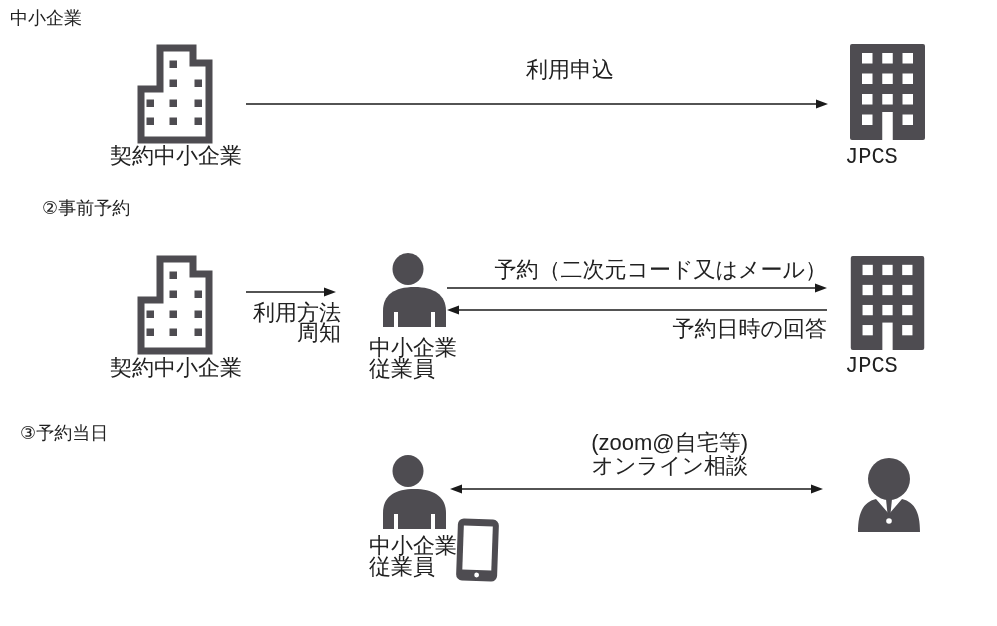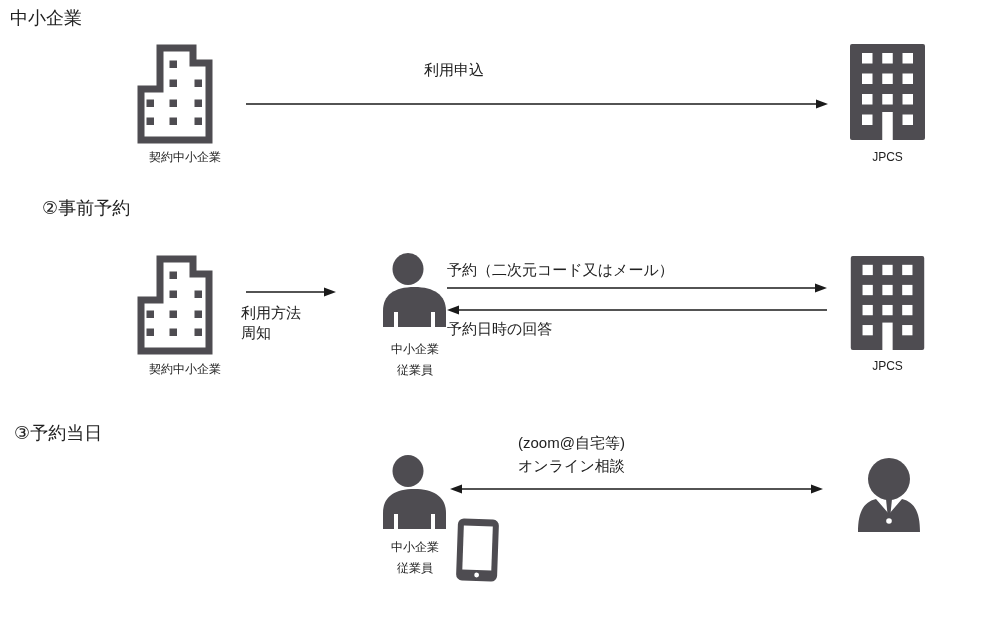--- a/index.html
+++ b/index.html
@@ -4,22 +4,22 @@
 <style>
   html,body{margin:0;padding:0;background:#ffffff;}
   .canvas{
     position:relative;width:997px;height:626px;background:#ffffff;
     font-family:"Liberation Sans","DejaVu Sans",sans-serif;
     color:var(--text-color,#212121);
     overflow:hidden;
   }
   .abs{position:absolute;}
   .section-header{font-size:18px;font-weight:400;white-space:nowrap;}
-  .node-label{font-size:12px;text-align:center;line-height:21px;white-space:nowrap;}
-  .arrow-label{font-size:15px;text-align:left;line-height:23px;white-space:nowrap;}
+  .node-label{font-size:22px;line-height:21px;white-space:nowrap;font-family:Liberation Mono, monospace;}
+  .arrow-label{font-size:22px;text-align:right;line-height:23px;white-space:nowrap;}
   .icon{color:var(--icon-color,#4e4c51);}
   svg{display:block;}
   .arrow{color:var(--arrow-color,#1a1a1a);}
 </style>
 </head>
 <body>
 
 <div class="canvas">
 
   <div class="abs section-header" style="left:10px;top:6px;">中小企業</div>
@@ -145,21 +145,21 @@
           <rect x="32.25" y="50" width="10.5" height="10.5"></rect>
           <rect x="52.5" y="50" width="10.5" height="10.5"></rect>
         <rect x="12" y="70.5" width="10.5" height="10.5"></rect>
           <rect x="52.5" y="70.5" width="10.5" height="10.5"></rect>
         <rect x="32.25" y="68" width="10.5" height="28"></rect>
       </g>
     </svg>
   </div>
   <div class="abs node-label" style="left:845px;top:356px;width:85px;">JPCS</div>
 
-  <div class="abs section-header" style="left:14px;top:421px;">③予約当日</div>
+  <div class="abs section-header" style="left:20px;top:421px;">③予約当日</div>
 
   <div class="abs icon" style="left:382px;top:455px;">
     <svg width="65" height="74" viewBox="0 0 65 74">
       <ellipse cx="26" cy="16" rx="15.5" ry="16" fill="currentColor"></ellipse>
       <path d="M1,74 V58 C1,42 12,34 32.5,34 C52,34 64,42 64,58 V74 Z" fill="currentColor"></path>
       <rect x="12" y="59" width="4" height="15" fill="#ffffff"></rect>
       <rect x="49" y="59" width="4" height="15" fill="#ffffff"></rect>
     </svg>
   </div>
   <div class="abs node-label" style="left:369px;top:537px;width:92px;">

